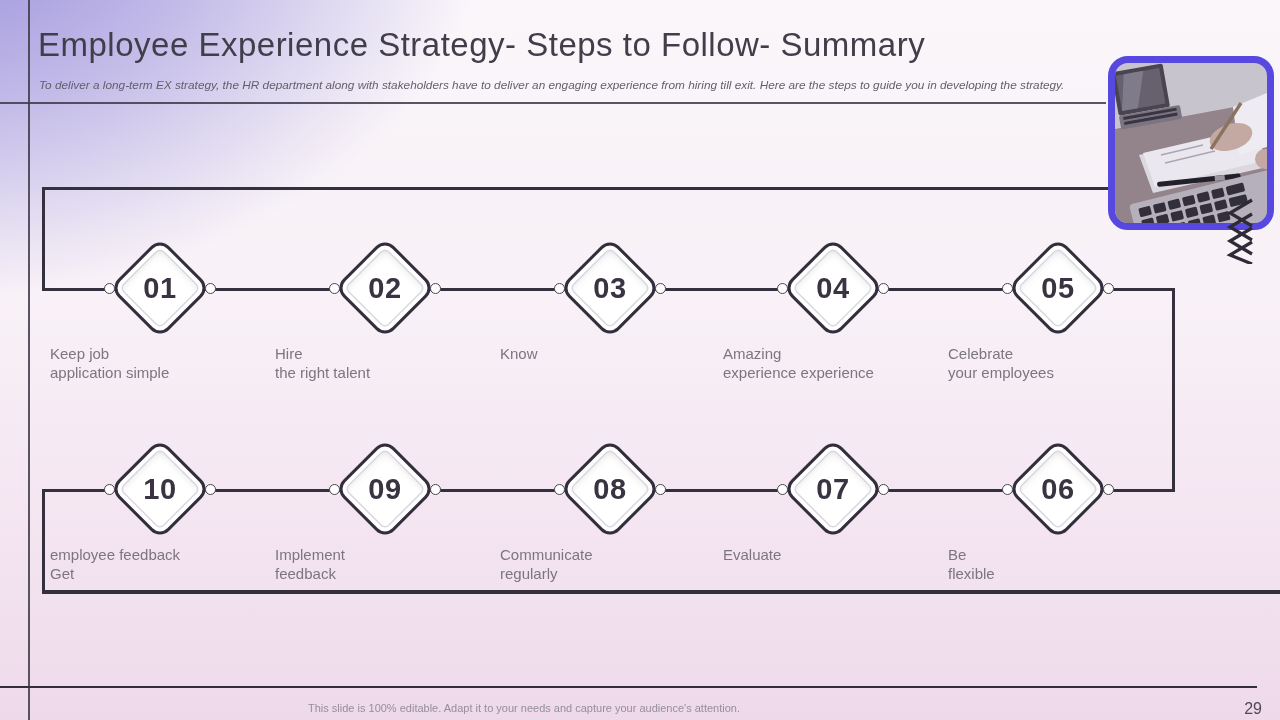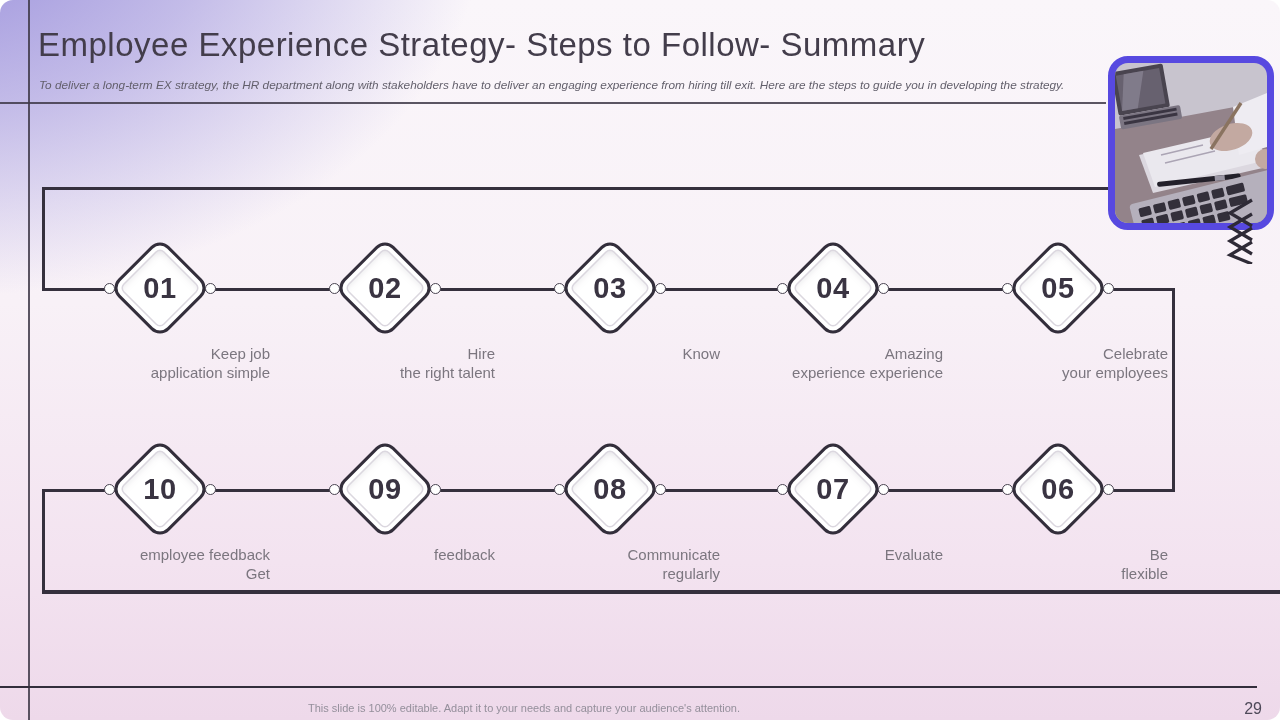--- a/index.html
+++ b/index.html
@@ -2,21 +2,20 @@
 <html><head>
 <meta charset="utf-8">
 <style>
   html,body{margin:0;padding:0;}
   body{width:1280px;height:720px;overflow:hidden;font-family:"Liberation Sans",sans-serif;}
   .slide{
     position:relative;width:1280px;height:720px;overflow:hidden;
     background:
       radial-gradient(880px 600px at -70px -80px, #968cda 0%, rgba(150,140,218,0.55) 32%, rgba(150,140,218,0) 63%),
       linear-gradient(180deg,#faf6fa 0%,#f8f1f7 42%,#f3e3f0 78%,#eed9ea 100%);
-    border-radius: 13px;
   }
   
   .vline{position:absolute;left:28px;top:0;width:2px;height:720px;background:#3e3848;opacity:.85;}
   .hdr-underline{position:absolute;left:0;top:102px;width:1106px;height:2px;background:#3e3848;opacity:.85;}
   .footer-line{position:absolute;left:0;top:686px;width:1257px;height:2px;background:#332e3b;}
   
   .title{position:absolute;left:38px;top:26px;width:1060px;font-size:33px;font-weight:400;
          color:#433d4b;letter-spacing:.5px;white-space:nowrap;}
   .subtitle{position:absolute;left:39px;top:78px;width:1070px;font-size:11.8px;color:#625f6b;white-space:nowrap;font-style:italic;}
   
@@ -30,21 +29,21 @@
   .step{position:absolute;width:220px;height:150px;z-index:2;}
   .diamond{position:absolute;left:calc(50% - 36.5px);top:0;width:66px;height:66px;
            border:3.5px solid #332e3b;border-radius:13px;background:#fff;
            transform:rotate(45deg);
            box-shadow:inset 0 0 0 4px #ffffff, inset 0 0 0 5.5px #dbd7df, inset 4px 4px 9px rgba(125,118,138,.28);}
   .num{position:absolute;left:0;top:0;width:100%;height:100%;display:flex;align-items:center;justify-content:center;
        transform:rotate(-45deg);font-size:29px;font-weight:700;color:#3a3442;letter-spacing:.5px;}
   .dot{position:absolute;width:11px;height:11px;border-radius:50%;background:#fff;
        border:1.6px solid #4a4452;box-sizing:border-box;z-index:3;top:31px;}
   .dot-l{left:54px;} .dot-r{left:155px;}
-  .step-label{position:absolute;left:0;top:92px;width:100%;text-align:right;
+  .step-label{position:absolute;left:0;top:92px;width:100%;text-align:left;
               font-size:15px;line-height:19px;color:#7b767f;}
   
   .footer-note{position:absolute;left:0;top:702px;width:1048px;text-align:center;
                font-size:11px;color:#948f9b;}
   .page-number{position:absolute;right:18px;top:700px;font-size:16px;color:#4e4959;}
 </style>
 </head>
 <body>
 
 <div class="slide">
@@ -201,20 +200,21 @@
         <div>Get</div>
       </div>
   </div>
   <div class="step" style="left:275px;top:453px;">
     <div class="diamond">
         <span class="num">09</span>
       </div>
     <div class="dot dot-l"></div>
     <div class="dot dot-r"></div>
     <div class="step-label">
+        <div>Implement</div>
         <div>feedback</div>
       </div>
   </div>
   <div class="step" style="left:500px;top:453px;">
     <div class="diamond">
         <span class="num">08</span>
       </div>
     <div class="dot dot-l"></div>
     <div class="dot dot-r"></div>
     <div class="step-label">

